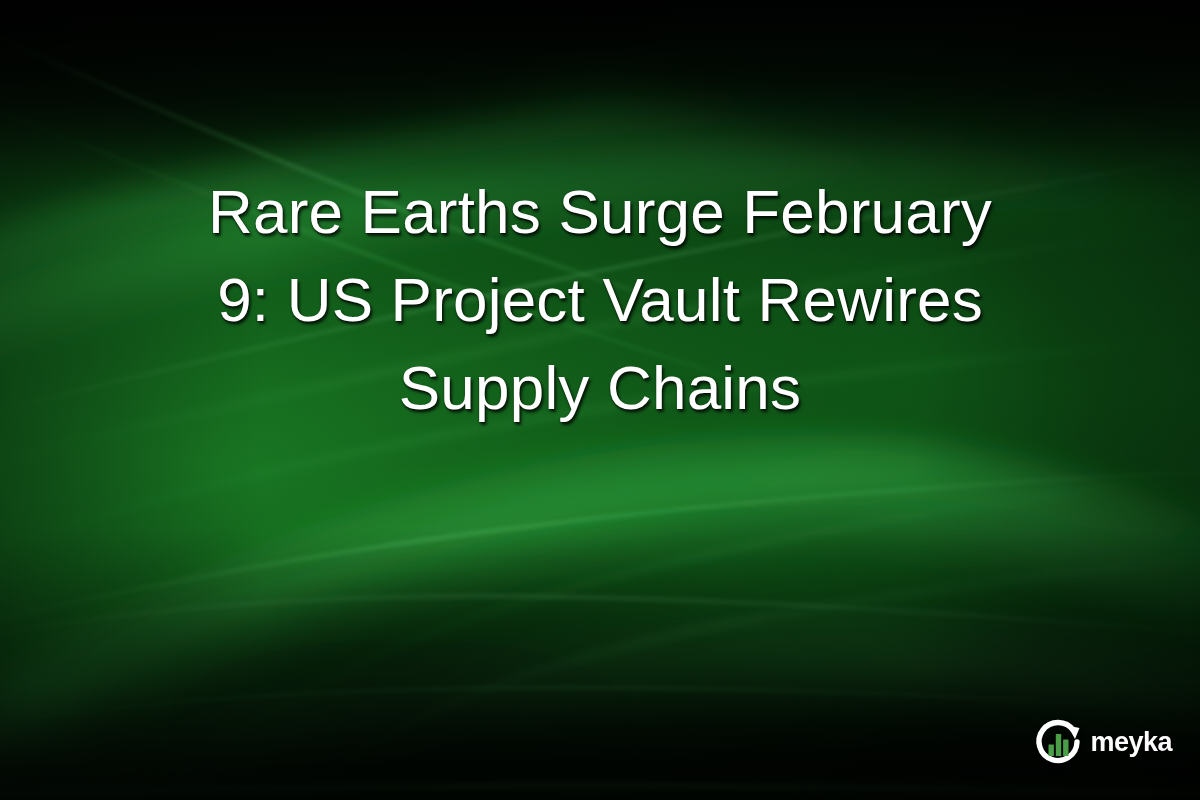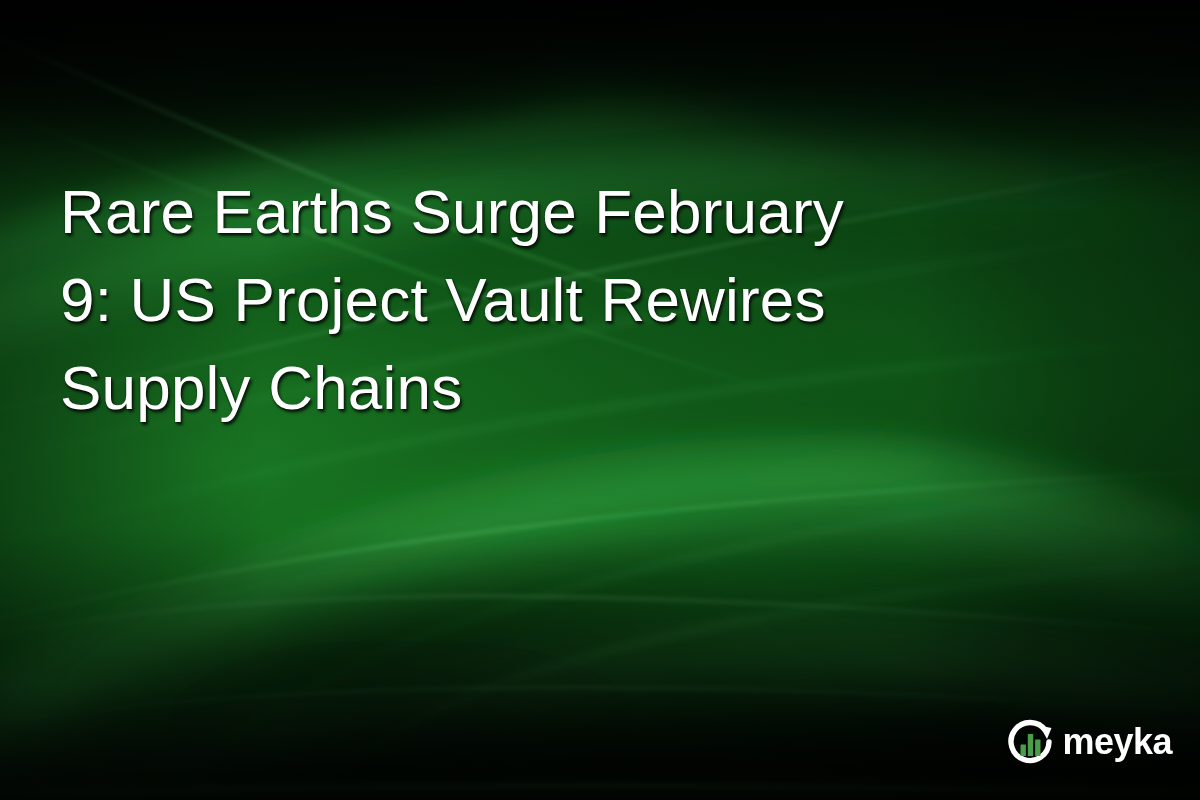--- a/index.html
+++ b/index.html
@@ -47,21 +47,21 @@
   #bg-waves { mix-blend-mode: screen; opacity: 0.95; }
   #bg-waves-dark { mix-blend-mode: multiply; opacity: 0.85; }
   #bg-streaks { mix-blend-mode: screen; opacity: 0.85; }
 
   
   #title-block {
     position: absolute;
     left: 60px;
     right: 60px;
     top: 168px;
-    text-align: left;
+    text-align: center;
   }
   #headline {
     margin: 0;
     font-family: "Liberation Sans", sans-serif;
     font-weight: 400;
     font-size: 62px;
     line-height: 88px;
     letter-spacing: 0.2px;
     color: #ffffff;
     text-shadow:
@@ -81,21 +81,21 @@
   }
   #logo-mark {
     display: block;
     width: 52px;
     height: 52px;
     filter: drop-shadow(0 1px 2px rgba(0,0,0,0.45));
   }
   #logo-wordmark {
     font-family: "Liberation Sans", sans-serif;
     font-weight: 700;
-    font-size: 36px;
+    font-size: 27px;
     line-height: 1;
     color: #ffffff;
     letter-spacing: -0.5px;
     text-shadow: 0 1px 2px rgba(0,0,0,0.45);
   }
 </style>
 </head>
 <body>
 
 <div id="banner">

